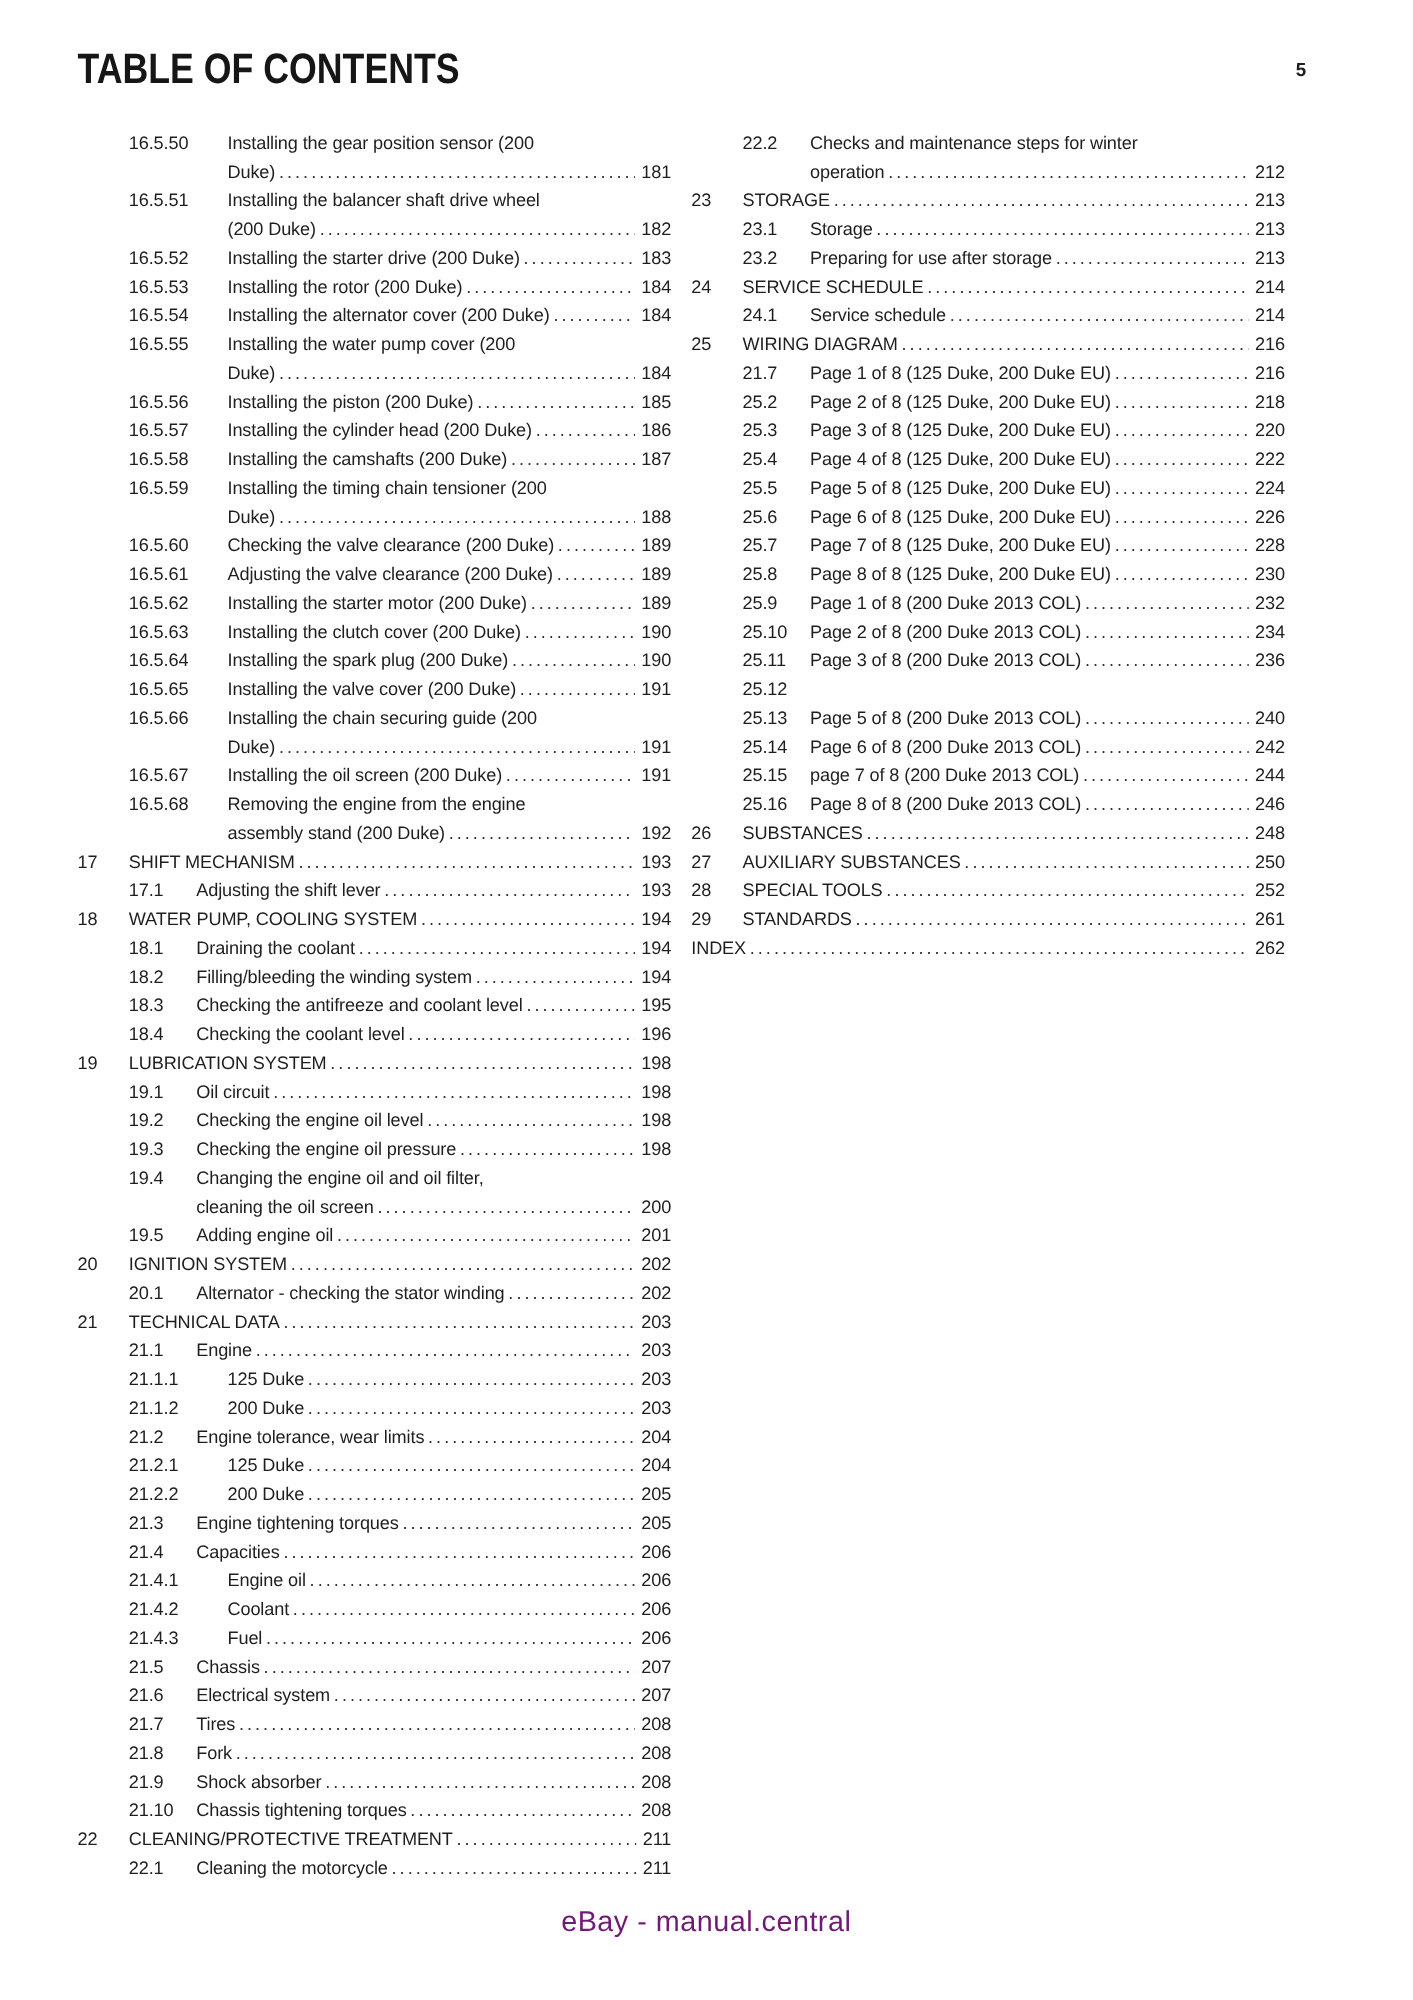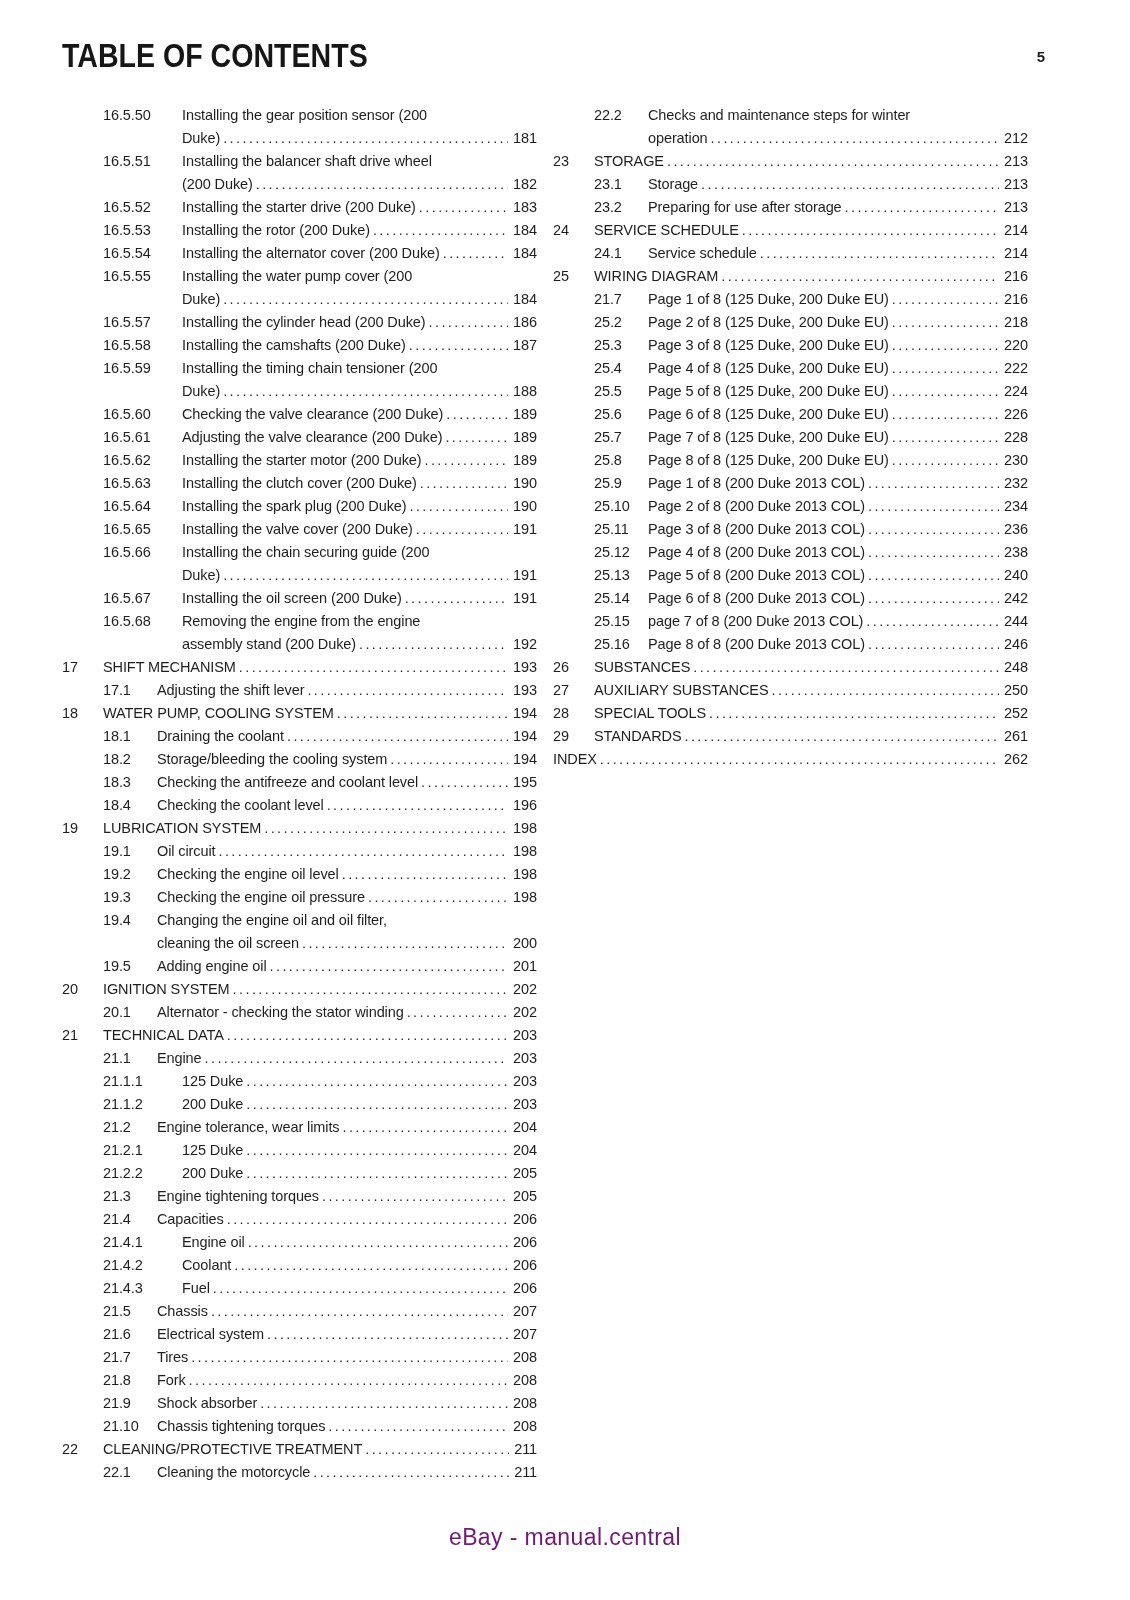--- a/index.html
+++ b/index.html
@@ -155,20 +155,30 @@
             <span class="txt">Installing the water pump cover (200</span>
           </span>
           <span class="line">
             <span class="txt">Duke)</span>
             <span class="leader"></span>
             <span class="page">184</span>
           </span>
         </span>
       </div>
       <div class="entry level-3">
+        <span class="num">16.5.56</span>
+        <span class="body">
+          <span class="line">
+            <span class="txt">Installing the piston (200 Duke)</span>
+            <span class="leader"></span>
+            <span class="page">185</span>
+          </span>
+        </span>
+      </div>
+      <div class="entry level-3">
         <span class="num">16.5.57</span>
         <span class="body">
           <span class="line">
             <span class="txt">Installing the cylinder head (200 Duke)</span>
             <span class="leader"></span>
             <span class="page">186</span>
           </span>
         </span>
       </div>
       <div class="entry level-3">
@@ -327,21 +337,21 @@
             <span class="txt">Draining the coolant</span>
             <span class="leader"></span>
             <span class="page">194</span>
           </span>
         </span>
       </div>
       <div class="entry level-2">
         <span class="num">18.2</span>
         <span class="body">
           <span class="line">
-            <span class="txt">Storage/bleeding the cooling system</span>
+            <span class="txt">Filling/bleeding the winding system</span>
             <span class="leader"></span>
             <span class="page">194</span>
           </span>
         </span>
       </div>
       <div class="entry level-2">
         <span class="num">18.3</span>
         <span class="body">
           <span class="line">
             <span class="txt">Checking the antifreeze and coolant level</span>
@@ -823,27 +833,20 @@
         <span class="body">
           <span class="line">
             <span class="txt">Page 3 of 8 (200 Duke 2013 COL)</span>
             <span class="leader"></span>
             <span class="page">236</span>
           </span>
         </span>
       </div>
       <div class="entry level-2">
         <span class="num">25.12</span>
-        <span class="body">
-          <span class="line">
-            <span class="txt">Page 4 of 8 (200 Duke 2013 COL)</span>
-            <span class="leader"></span>
-            <span class="page">238</span>
-          </span>
-        </span>
       </div>
       <div class="entry level-2">
         <span class="num">25.13</span>
         <span class="body">
           <span class="line">
             <span class="txt">Page 5 of 8 (200 Duke 2013 COL)</span>
             <span class="leader"></span>
             <span class="page">240</span>
           </span>
         </span>

